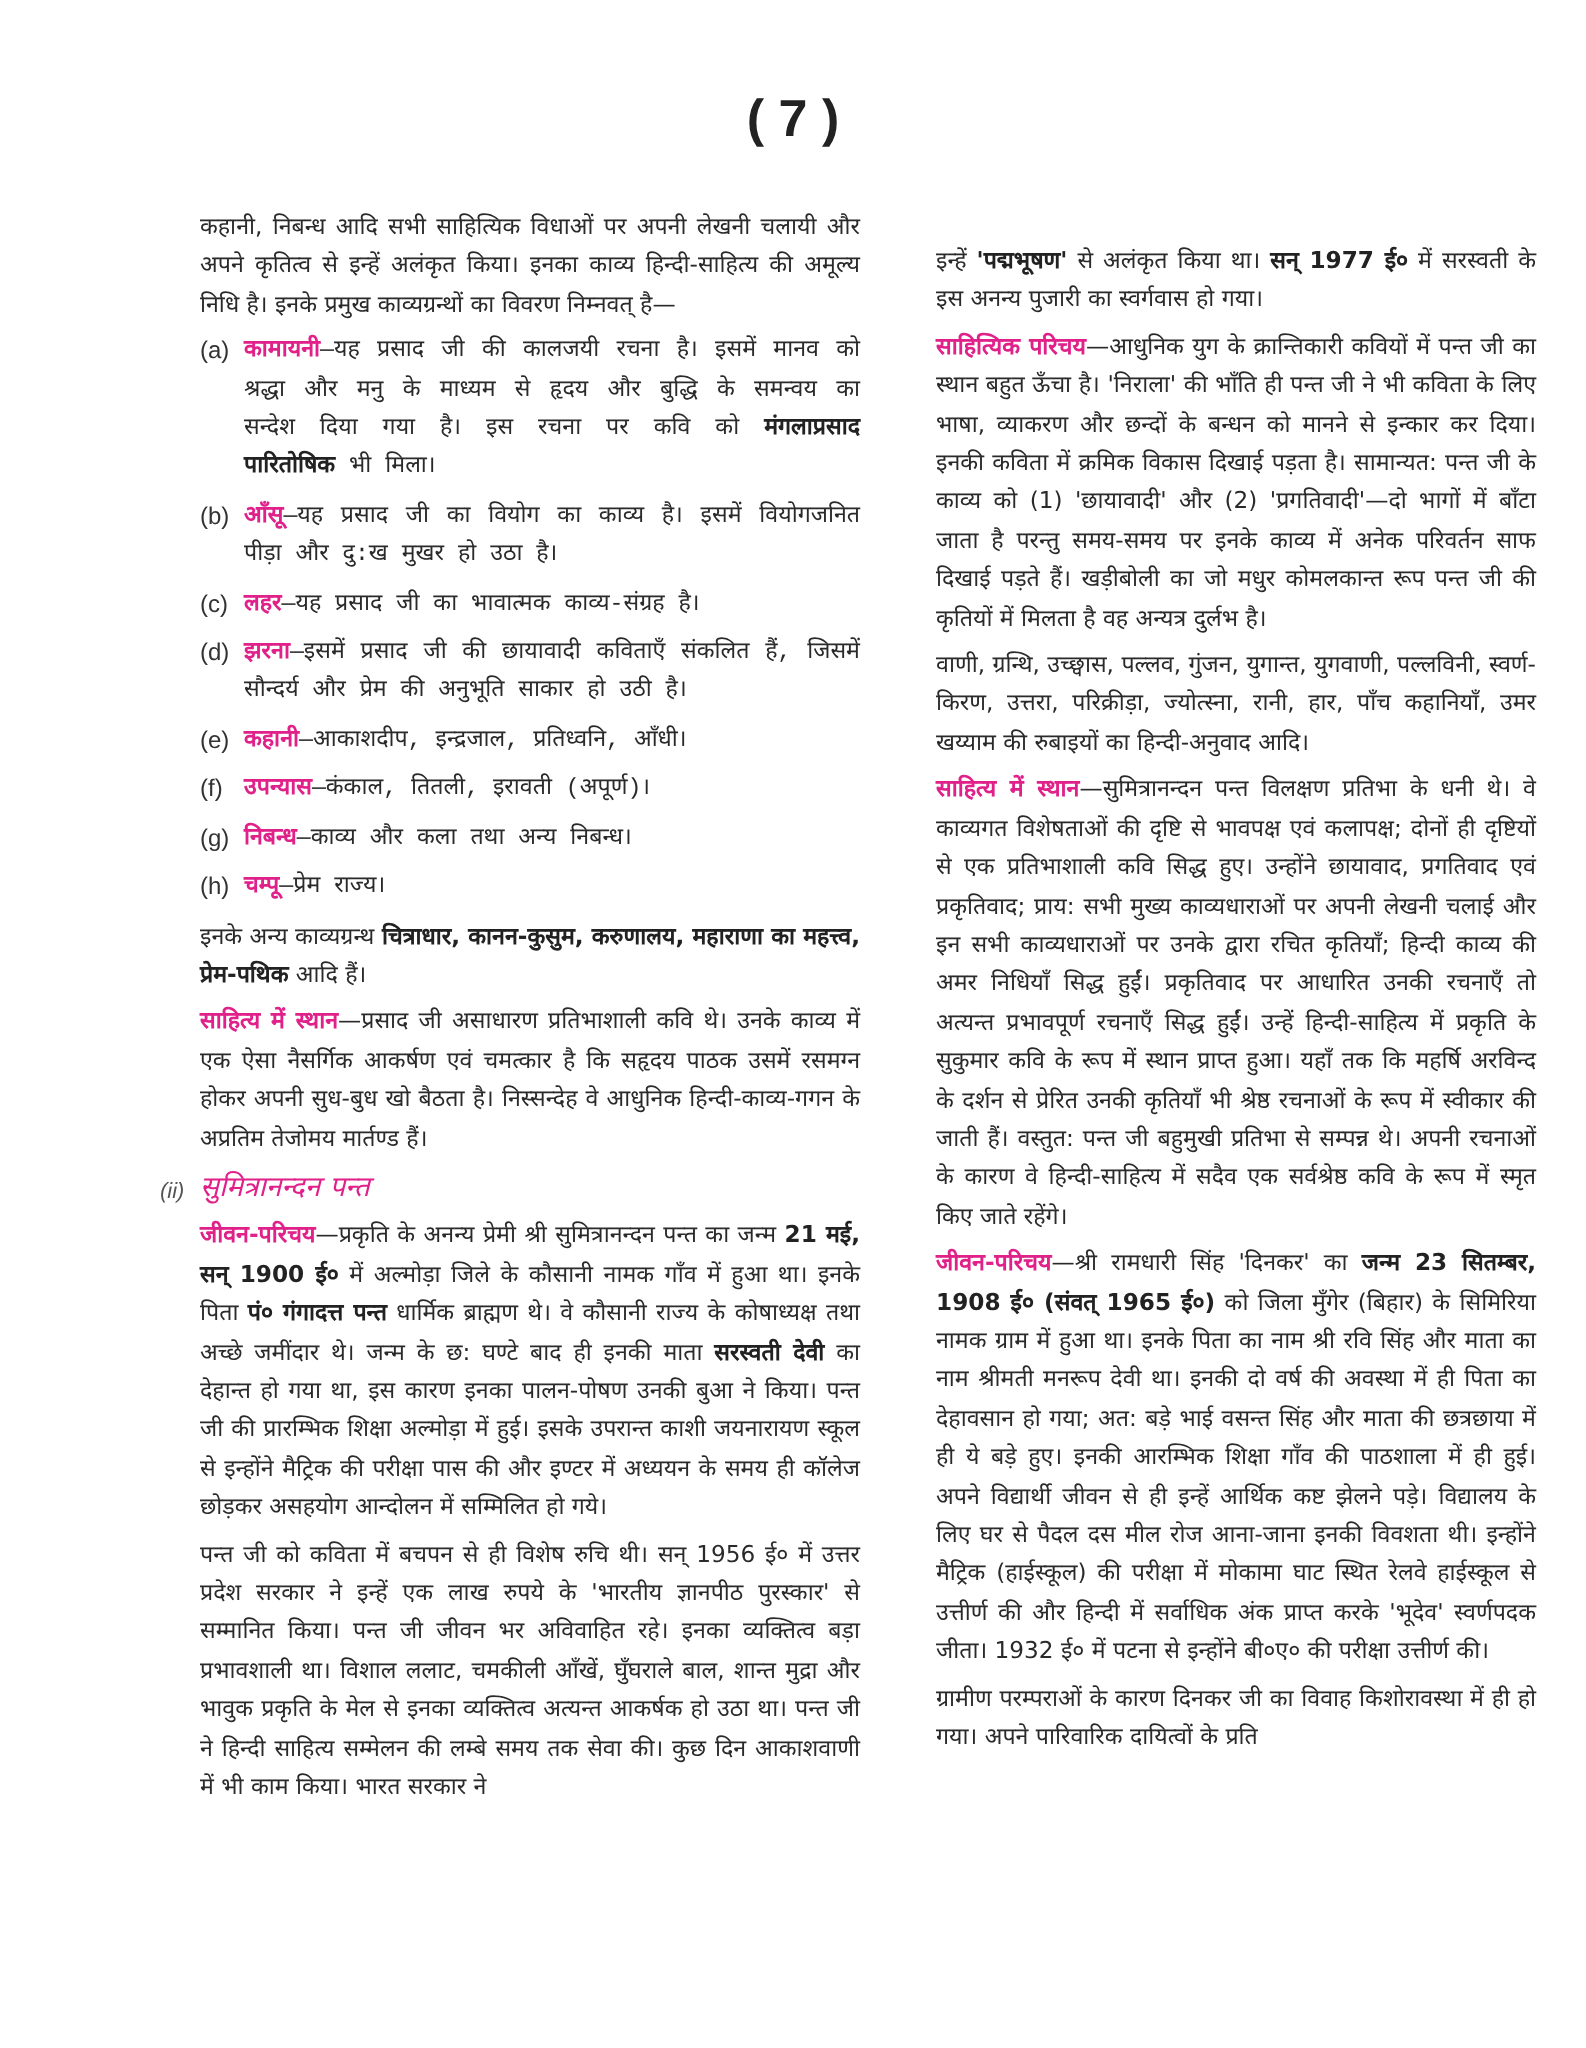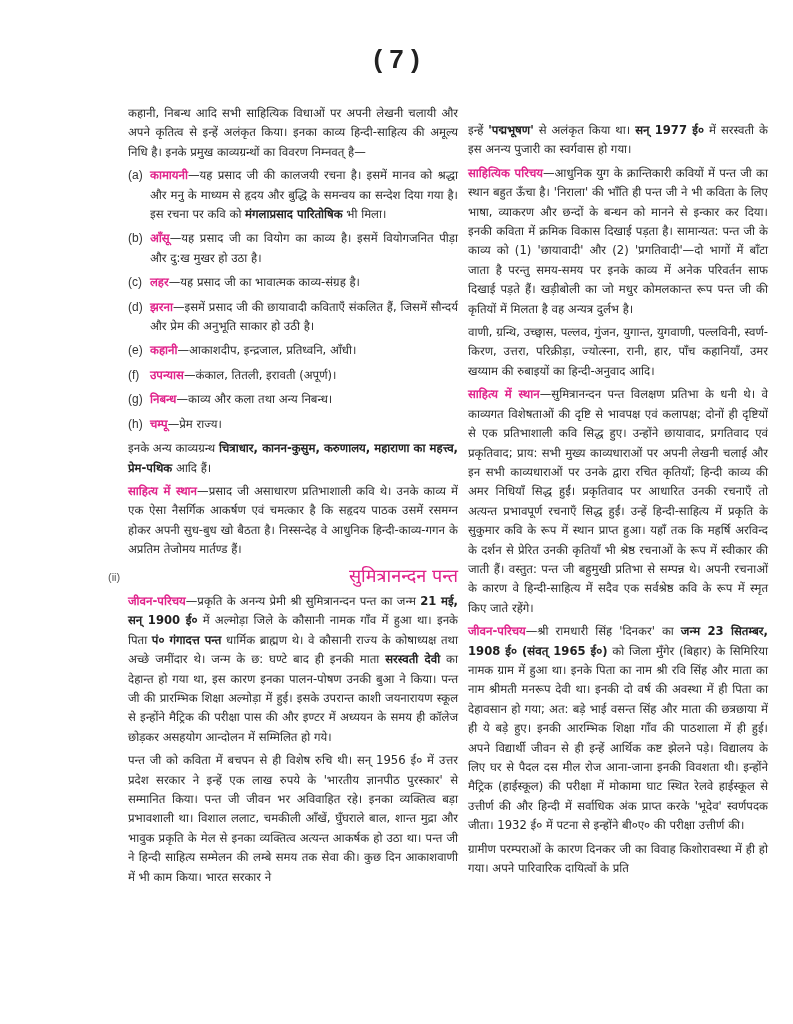--- a/index.html
+++ b/index.html
@@ -5,31 +5,31 @@
   html, body { margin: 0; padding: 0; }
   body {
     width: 793px; height: 1024px; background: #ffffff; position: relative; overflow: hidden;
     font-family: "DejaVu Sans", sans-serif; color: #2a2a2a;
   }
   .page-num {
     position: absolute; top: 44px; left: 0; width: 793px; text-align: center;
     font-family: "Liberation Sans", sans-serif; font-weight: bold; font-size: 26px; color: #222;
   }
   .col { position: absolute; top: 104px; font-size: 11.6px; line-height: 19.4px; }
-  .col.left { left: 128px; width: 330px; }
+  .col.left { left: 100px; width: 330px; }
   .col.right { left: 468px; width: 300px; top: 104px; margin-top: 17px; }
   p { margin: 0 0 4px 0; text-align: justify; }
   .hl { color: #e0218a; font-weight: bold; }
   b { font-weight: bold; color: #222; }
   .item { display: flex; margin-bottom: 5px; }
   .item .lab { width: 22px; flex: none; font-family: "Liberation Sans", sans-serif; font-size: 12px; color: #333; }
-  .item .txt { flex: 1; text-align: justify; }
-  .section-head { position: relative; text-align: right; margin: 6px 0 4px 0; }
+  .item .txt { flex: 1; text-align: justify; font-family: Liberation Mono, monospace; }
+  .section-head { position: relative; text-align: left; margin: 6px 0 4px 0; font-style: italic; }
   .section-head .num { position: absolute; font-family: "Liberation Sans", sans-serif; font-size: 11px; color: #555; top: 2px; }
-  .section-head .title { color: #e0218a; font-size: 18px; font-weight: normal; }
+  .section-head .title { color: #e0218a; font-size: 14px; font-weight: normal; }
   .left .section-head .num { left: -20px; }
   .right .section-head .num { left: -20px; }
 </style>
 </head>
 <body>
 
 <div class="page-num">( 7 )</div>
 
 <div class="col left">
   <p>कहानी, निबन्ध आदि सभी साहित्यिक विधाओं पर अपनी लेखनी चलायी और अपने कृतित्व से इन्हें अलंकृत किया। इनका काव्य हिन्दी-साहित्य की अमूल्य निधि है। इनके प्रमुख काव्यग्रन्थों का विवरण निम्नवत् है—</p>

